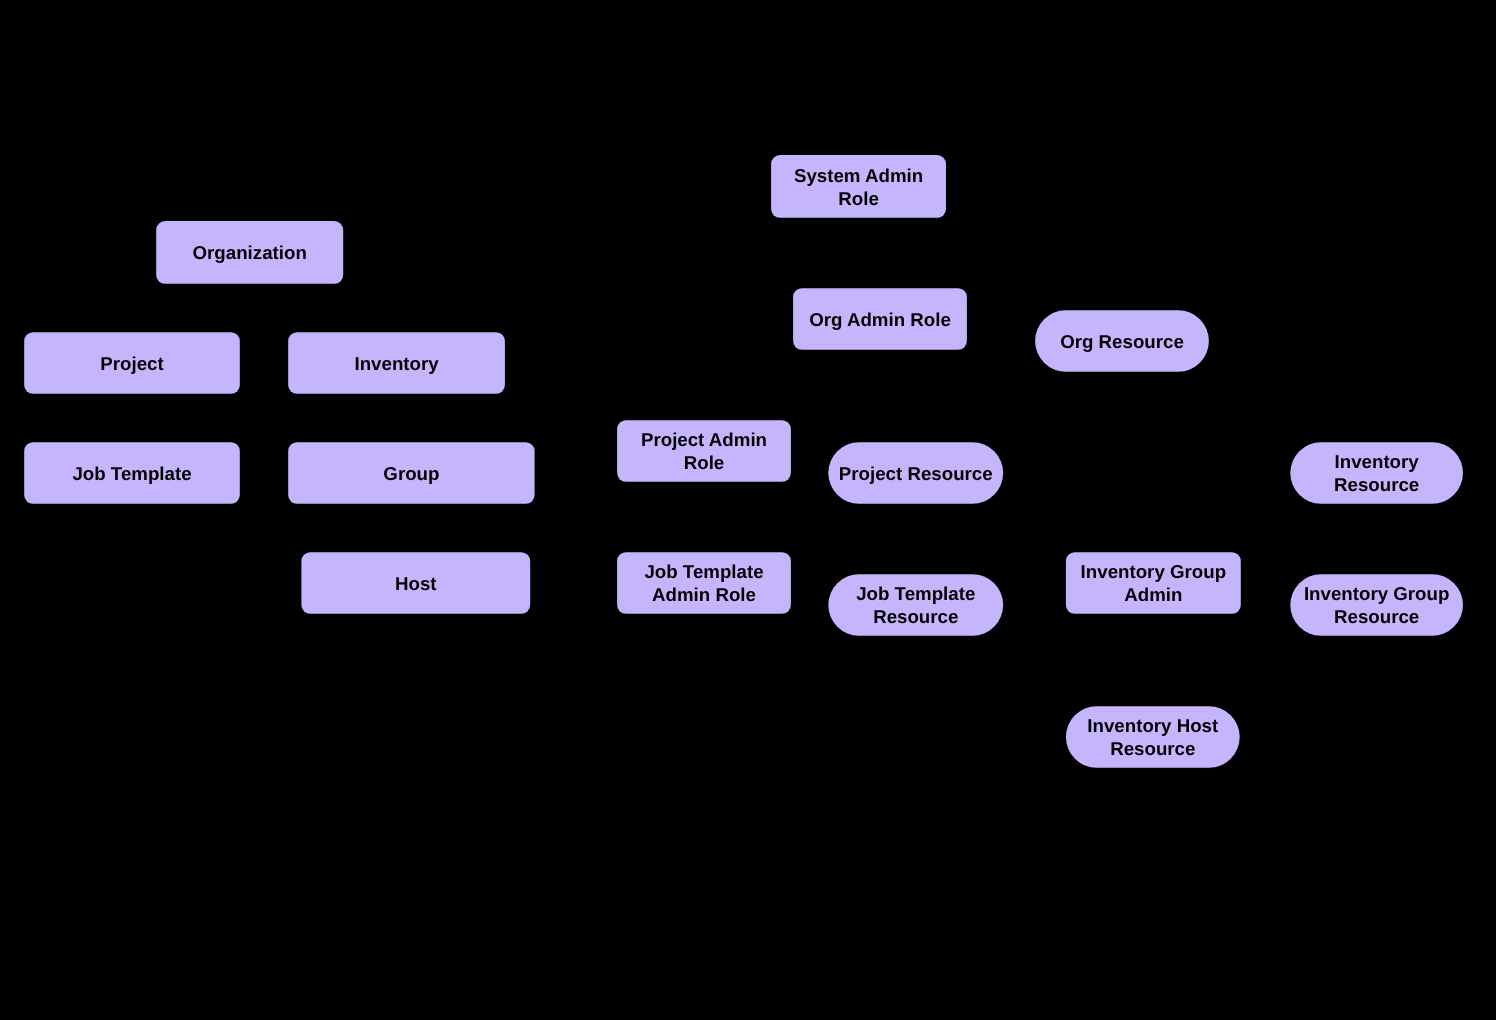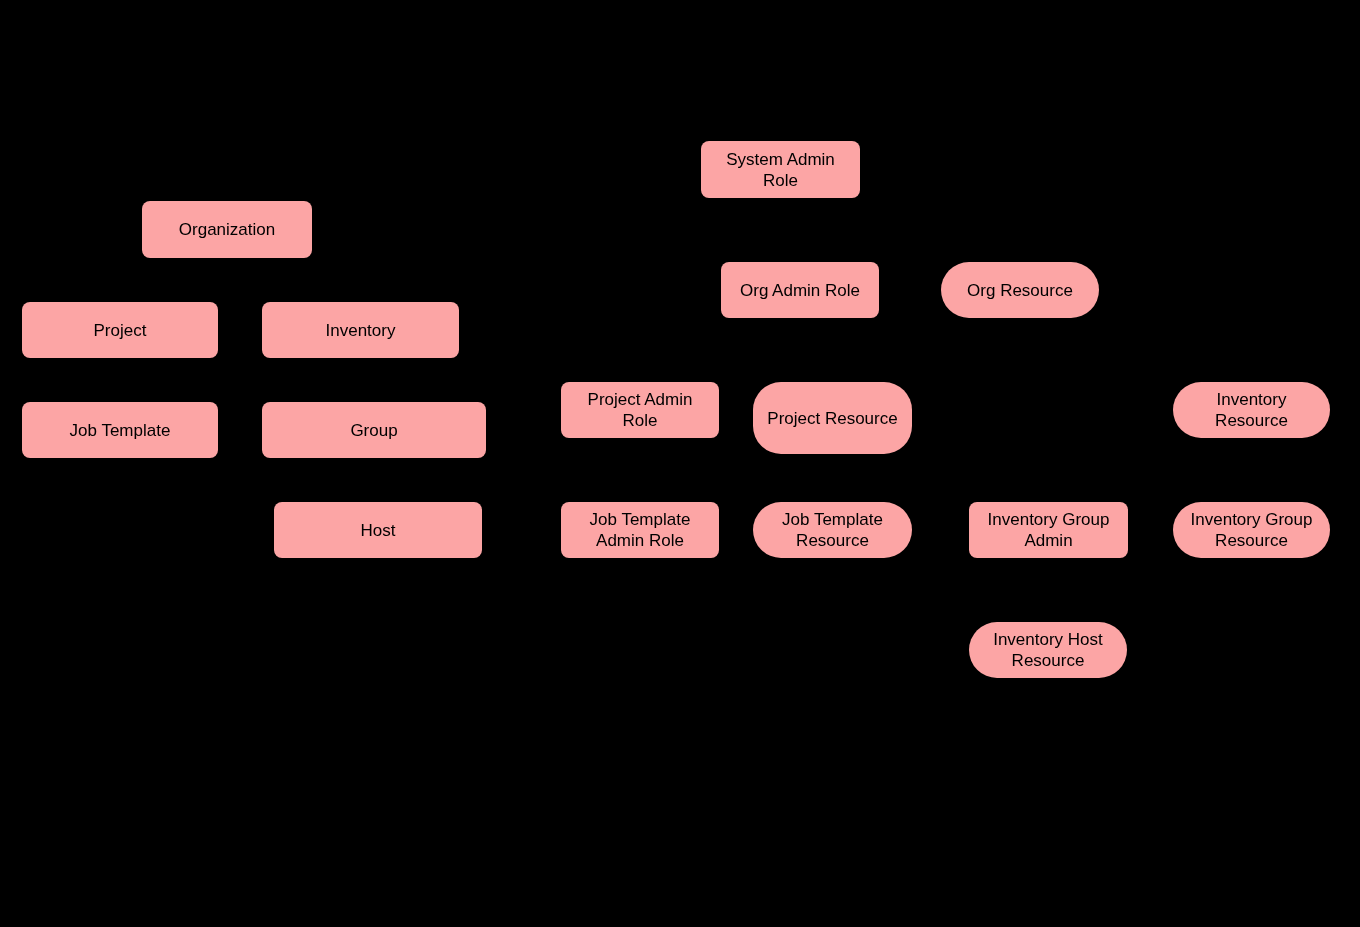--- a/index.html
+++ b/index.html
@@ -10,33 +10,35 @@
     position: relative;
     overflow: hidden;
     font-family: "Liberation Sans", sans-serif;
   }
   .canvas {
     position: absolute;
     inset: 0;
   }
   .node {
     position: absolute;
-    background: #fca5a5;
+    background: #c4b5fd;
     color: #000000;
     display: flex;
     align-items: center;
     justify-content: center;
     text-align: center;
     font-size: 17px;
     line-height: 21px;
     border-radius: 8px;
     box-sizing: border-box;
+    font-weight: bold;
   }
   .node.stadium {
     border-radius: 28px;
+    margin-top: 20px;
   }
   .label {
     white-space: pre-line;
     padding: 0 6px;
   }
 </style>
 </head>
 <body>
 
 <div class="canvas">
@@ -76,21 +78,21 @@
 
   <div class="node stadium" style="left:941px; top:262px; width:158px; height:56px">
     <span class="label">Org Resource</span>
   </div>
 
   <div class="node rect" style="left:561px; top:382px; width:158px; height:56px">
     <span class="label">Project Admin
 Role</span>
   </div>
 
-  <div class="node stadium" style="left:753px; top:382px; width:159px; height:72px">
+  <div class="node stadium" style="left:753px; top:382px; width:159px; height:56px">
     <span class="label">Project Resource</span>
   </div>
 
 
   <div class="node stadium" style="left:1173px; top:382px; width:157px; height:56px">
     <span class="label">Inventory
 Resource</span>
   </div>
 
   <div class="node rect" style="left:561px; top:502px; width:158px; height:56px">

